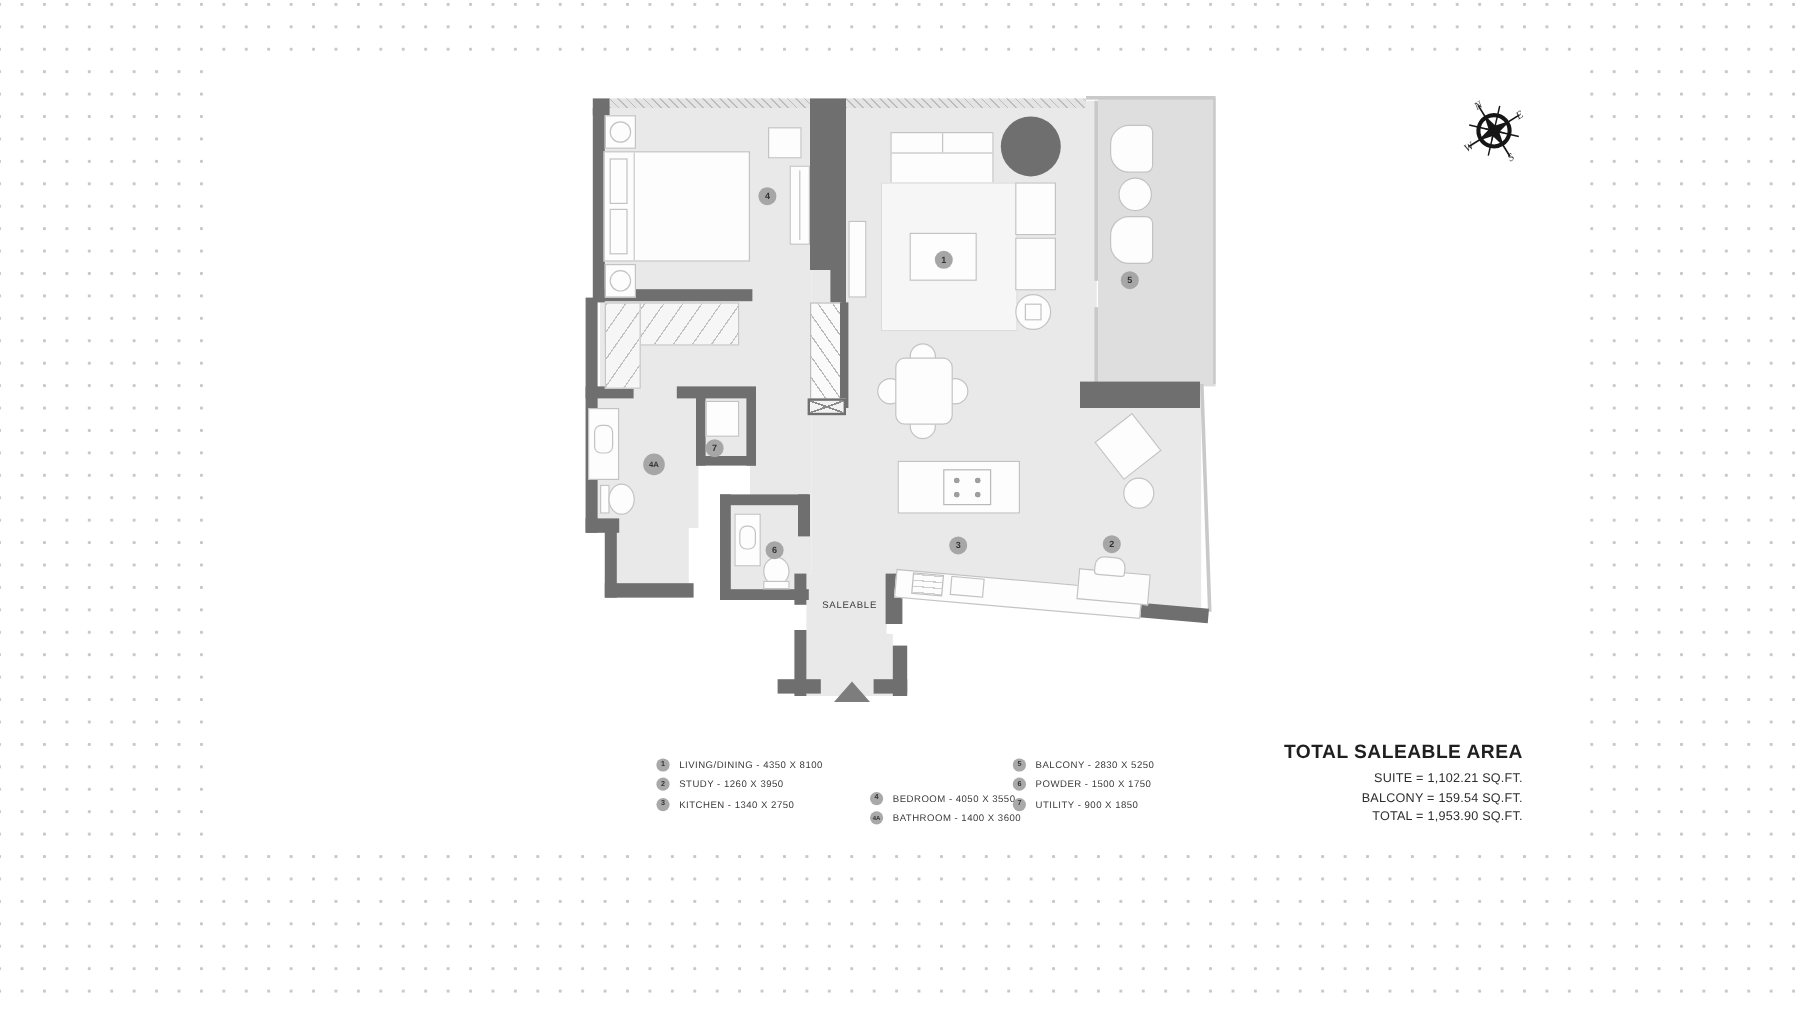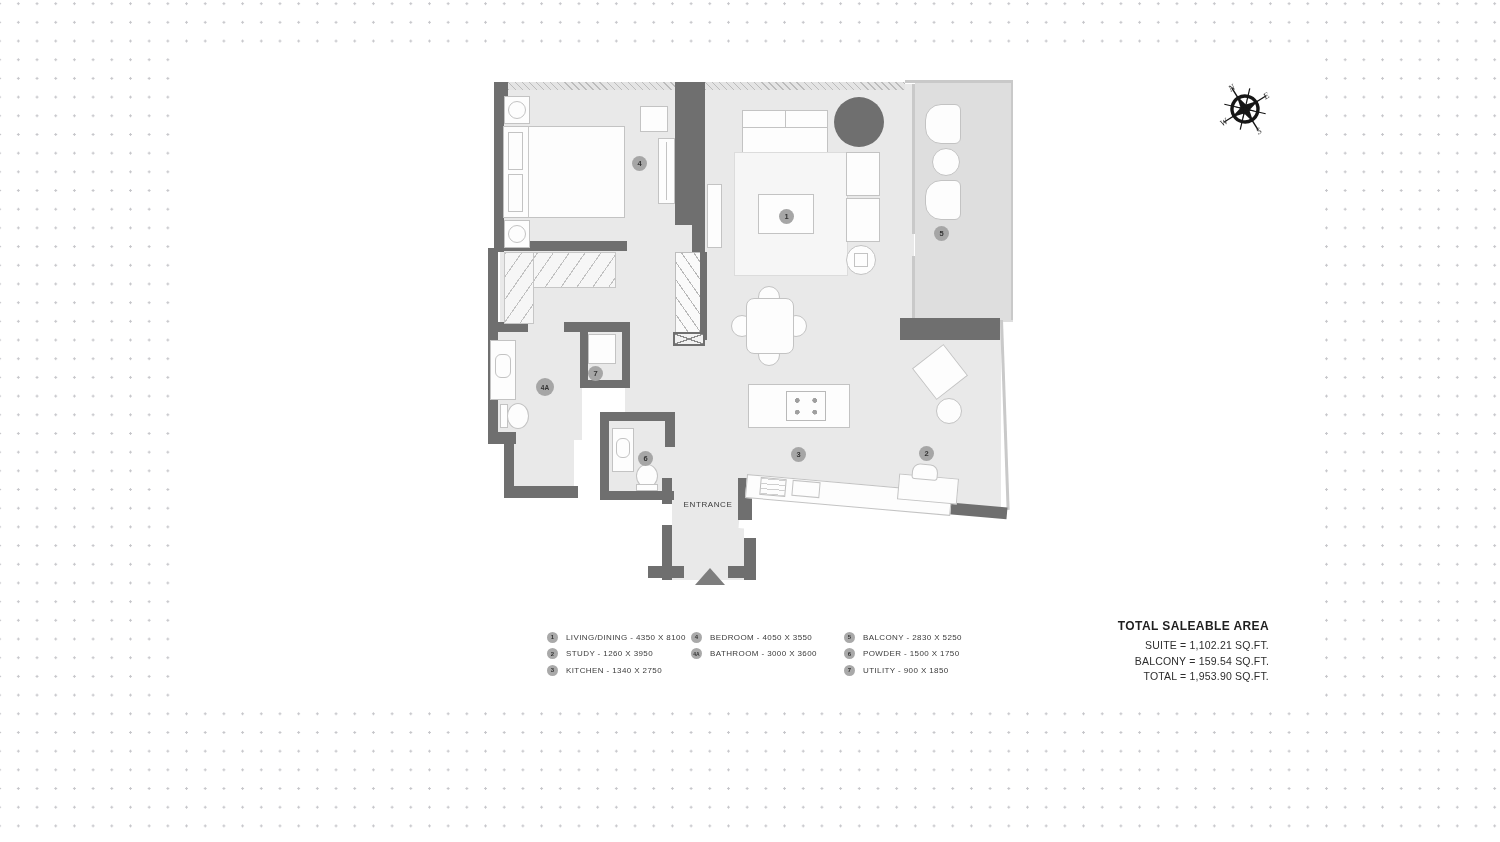--- a/index.html
+++ b/index.html
@@ -33,21 +33,21 @@
   .mask{background:#ffffff;}
   
   .leg-col{top:631px;}
   .leg-row{display:flex;align-items:center;height:12px;margin-bottom:4.5px;}
   .leg-dot{width:11px;height:11px;border-radius:50%;background:#a9a9a9;color:#333;
            font-size:6px;font-weight:bold;display:flex;align-items:center;justify-content:center;
            margin-right:8px;flex:0 0 auto;}
   .leg-txt{font-size:8px;letter-spacing:.4px;color:#3b3b3b;white-space:nowrap;}
   
   .totals{left:1040px;top:619px;width:229px;text-align:right;color:#1f1f1f;}
-  .totals .t-title{font-size:12px;font-weight:bold;letter-spacing:.4px;margin-bottom:5px;}
+  .totals .t-title{font-size:16px;font-weight:bold;letter-spacing:.4px;margin-bottom:5px;}
   .totals .t-line{font-size:10.5px;line-height:15.5px;color:#2d2d2d;letter-spacing:.2px;}
   .entrance-lbl{font-size:8px;letter-spacing:.6px;color:#3a3a3a;text-align:center;z-index:6;}
   .tri{width:0;height:0;border-left:15px solid rgba(0,0,0,0);border-right:15px solid rgba(0,0,0,0);
        border-bottom:17px solid #7d7d7d;z-index:6;}
   .sofa-line{position:absolute;left:0;top:16px;width:100%;border-top:1px solid #c3c3c3;}
   .sofa-split{position:absolute;left:50%;top:0;height:16px;border-left:1px solid #c3c3c3;}
   .stove{background:#fdfdfd;border:1px solid #b9b9b9;box-sizing:border-box;
          background-image:radial-gradient(circle at 27% 30%,#9f9f9f 2.2px,rgba(0,0,0,0) 2.6px),
                           radial-gradient(circle at 73% 30%,#9f9f9f 2.2px,rgba(0,0,0,0) 2.6px),
                           radial-gradient(circle at 27% 72%,#9f9f9f 2.2px,rgba(0,0,0,0) 2.6px),
@@ -179,21 +179,21 @@
 
   <div class="abs mk" style="left:291px;top:129px;">1</div>
   <div class="abs mk" style="left:431px;top:366px;">2</div>
   <div class="abs mk" style="left:303px;top:367px;">3</div>
   <div class="abs mk" style="left:144px;top:76px;">4</div>
   <div class="abs mk" style="left:48px;top:298px;width:18px;height:18px;font-size:6.5px;">4A</div>
   <div class="abs mk" style="left:446px;top:146px;">5</div>
   <div class="abs mk" style="left:150px;top:371px;">6</div>
   <div class="abs mk" style="left:100px;top:286px;">7</div>
 
-  <div class="abs entrance-lbl" style="left:182px;top:420px;width:76px;">ENTRANCE</div>
+  <div class="abs entrance-lbl" style="left:182px;top:420px;width:76px;">SALEABLE</div>
   <div class="abs tri" style="left:207px;top:488px;"></div>
 </div>
 
 <svg class="abs" style="left:1206px;top:70px;" width="78" height="78" viewBox="0 0 78 78">
   <g transform="translate(39,39) rotate(-32)" fill="#161616" stroke="none">
     <line x1="0" y1="-25" x2="0" y2="25" stroke="#161616" stroke-width="1.4"></line>
     <line x1="-25" y1="0" x2="25" y2="0" stroke="#161616" stroke-width="1.4"></line>
     <line x1="-15" y1="-15" x2="15" y2="15" stroke="#161616" stroke-width="1.2"></line>
     <line x1="-15" y1="15" x2="15" y2="-15" stroke="#161616" stroke-width="1.2"></line>
     <circle r="13" fill="none" stroke="#161616" stroke-width="3.4"></circle>
@@ -219,28 +219,28 @@
   </div>
   <div class="leg-row">
     <span class="leg-dot">2</span>
     <span class="leg-txt">STUDY - 1260 X 3950</span>
   </div>
   <div class="leg-row">
     <span class="leg-dot">3</span>
     <span class="leg-txt">KITCHEN - 1340 X 2750</span>
   </div>
 </div>
-<div class="abs leg-col" style="left:691px;">
+<div class="abs leg-col" style="left:725px;margin-top:28px;">
   <div class="leg-row">
     <span class="leg-dot">4</span>
     <span class="leg-txt">BEDROOM - 4050 X 3550</span>
   </div>
   <div class="leg-row">
     <span class="leg-dot" style="font-size:5px;">4A</span>
-    <span class="leg-txt">BATHROOM - 3000 X 3600</span>
+    <span class="leg-txt">BATHROOM - 1400 X 3600</span>
   </div>
 </div>
 <div class="abs leg-col" style="left:844px;">
   <div class="leg-row">
     <span class="leg-dot">5</span>
     <span class="leg-txt">BALCONY - 2830 X 5250</span>
   </div>
   <div class="leg-row">
     <span class="leg-dot">6</span>
     <span class="leg-txt">POWDER - 1500 X 1750</span>

